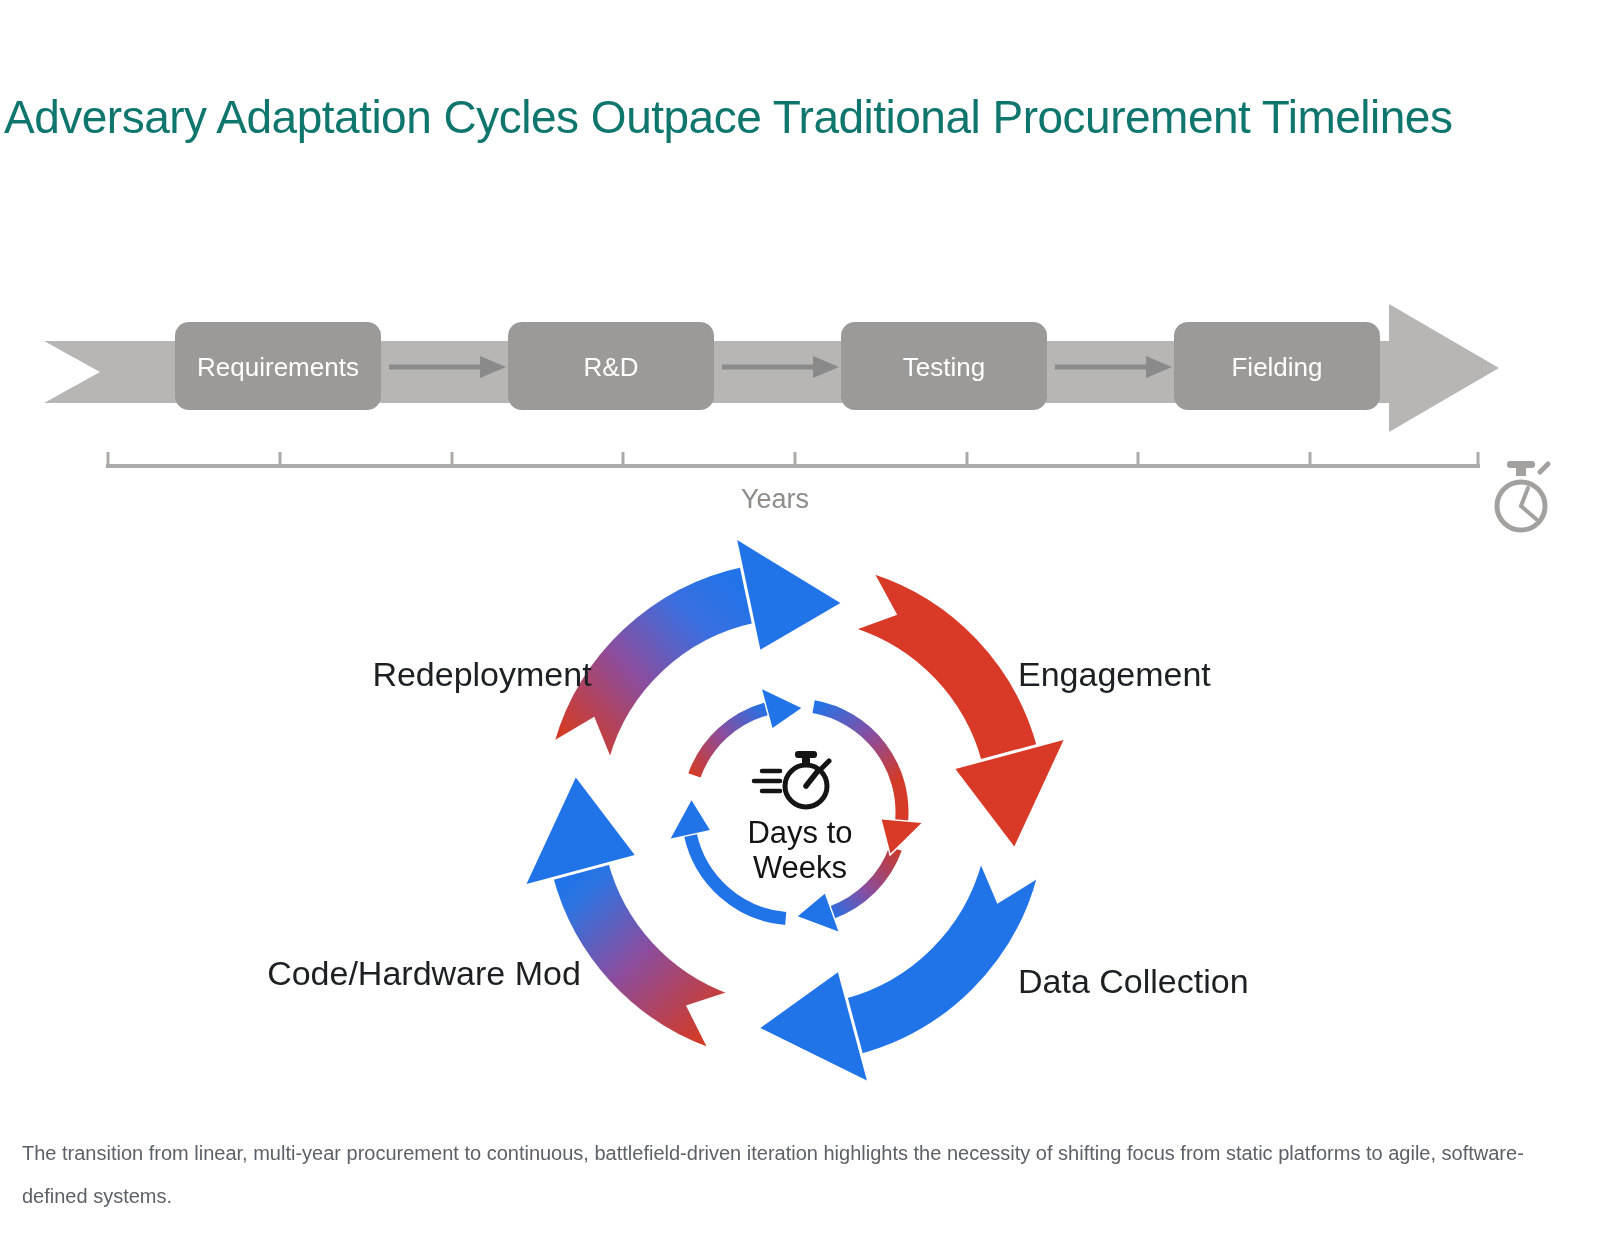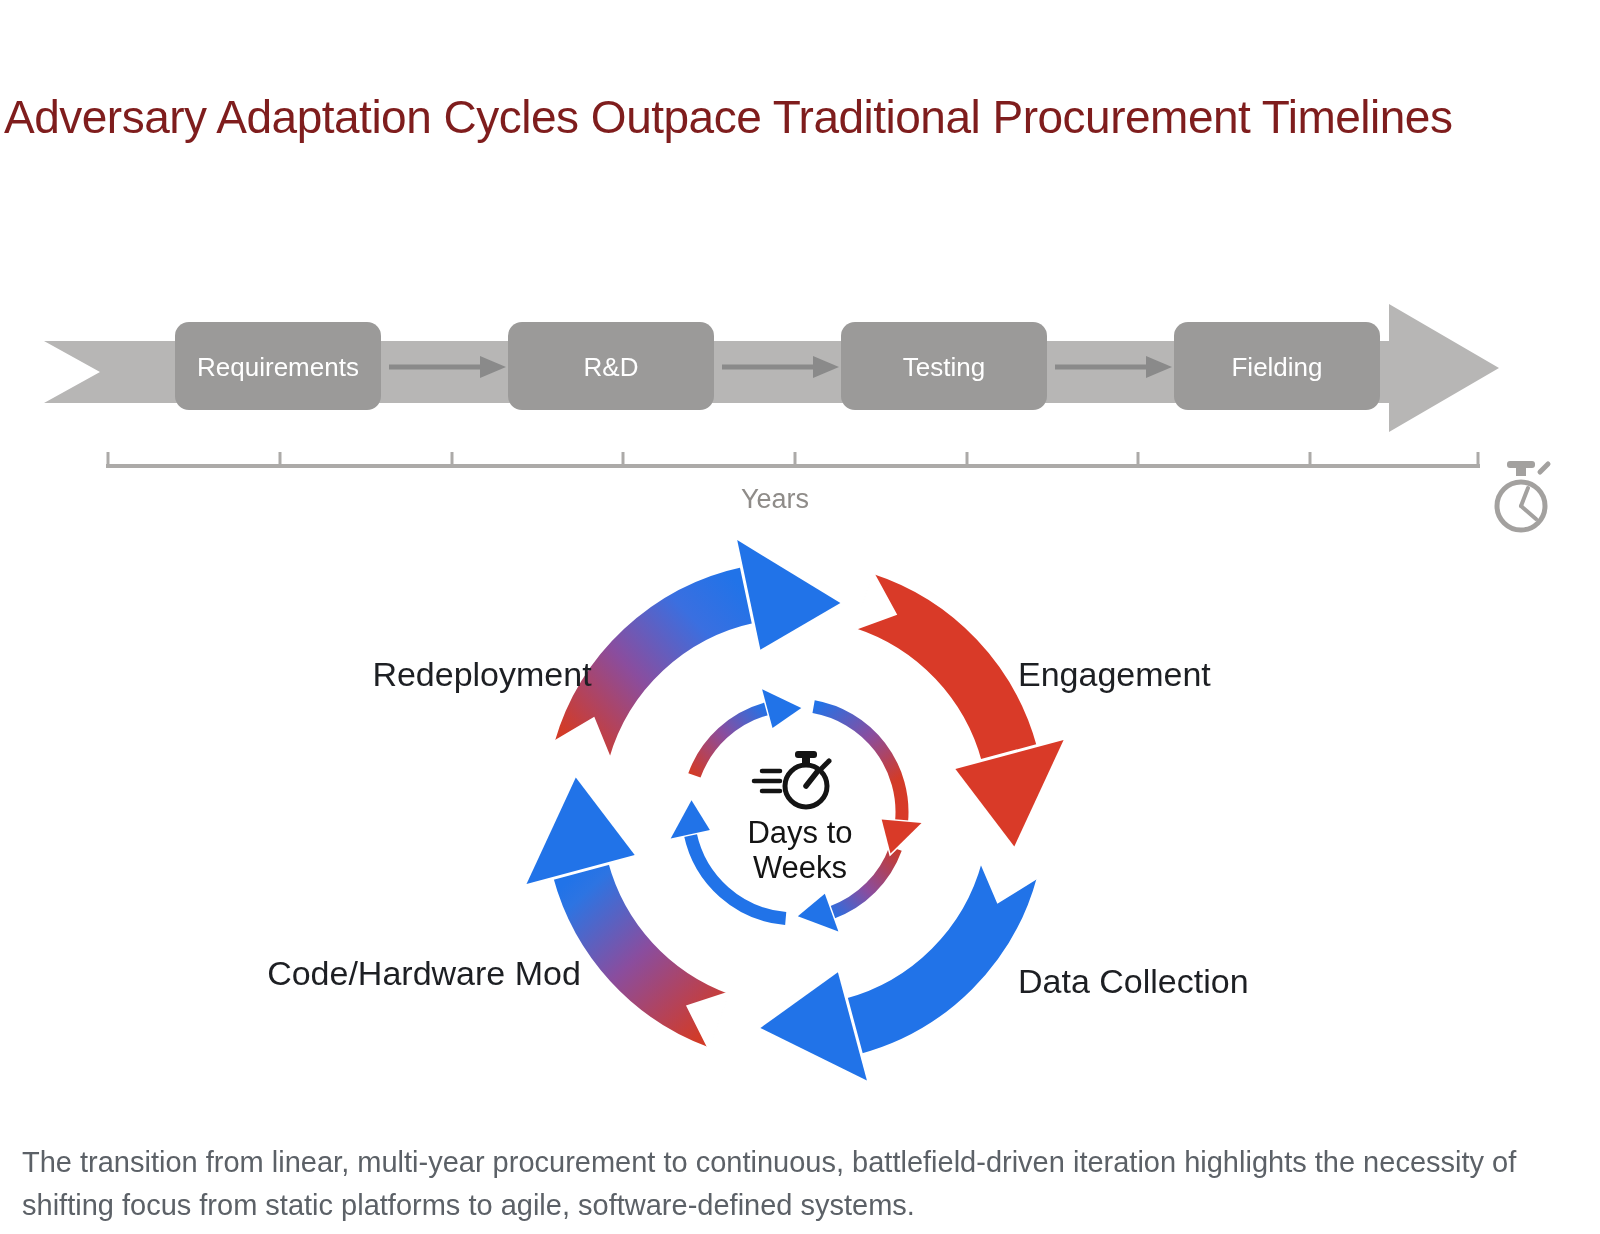--- a/index.html
+++ b/index.html
@@ -1,21 +1,21 @@
 <!DOCTYPE html>
 <html><head>
 <meta charset="utf-8">
 <style>
   html,body{margin:0;padding:0;background:#ffffff;}
   body{width:1600px;height:1234px;position:relative;overflow:hidden;
        font-family:"Liberation Sans", sans-serif;}
   .page-title{position:absolute;left:4px;top:52px;width:1572px;
-      font-size:46px;line-height:68px;font-weight:400;color:#7f1d1d;letter-spacing:-0.5px;}
+      font-size:46px;line-height:68px;font-weight:400;color:#0f766e;letter-spacing:-0.5px;}
   .caption{position:absolute;left:22px;top:1112px;width:1516px;
-      font-size:29px;line-height:43px;font-weight:400;color:#5c6167;}
+      font-size:20px;line-height:43px;font-weight:400;color:#5c6167;}
   svg{position:absolute;left:0;top:0;}
   svg text{font-family:"Liberation Sans", sans-serif;}
   .stage-label{fill:#ffffff;font-size:26px;}
   .axis-label{fill:#8f8c89;font-size:27px;}
   .cycle-label{fill:#1d1f23;font-size:34px;}
   .center-label{fill:#141414;font-size:31px;}
   polygon{paint-order:stroke;}
 </style>
 </head>
 <body>

